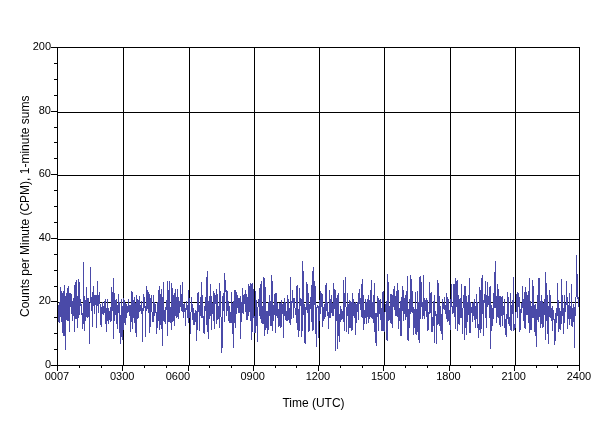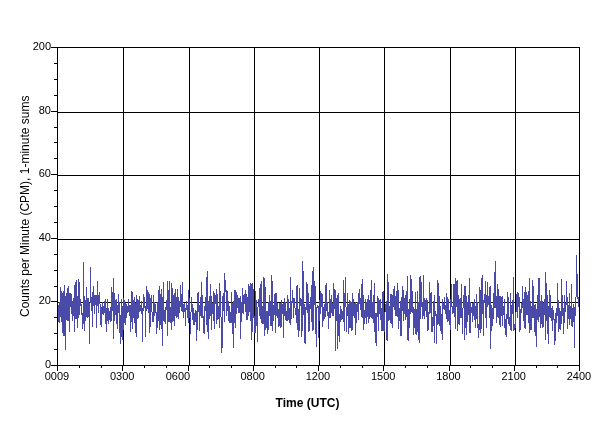--- a/index.html
+++ b/index.html
@@ -69,28 +69,27 @@
     position: absolute;
     left: 0;
     top: 0;
     font-size: 12px;
     white-space: nowrap;
     color: #000000;
     transform-origin: left top;
   }
   #xlabel {
     position: absolute;
-    left: 46px;
+    left: 52px;
     top: 396px;
     width: 523px;
     text-align: center;
     font-size: 12px;
     white-space: nowrap;
     color: #000000;
-    font-weight: bold;
   }
   .tick-mark {
     position: absolute;
     background: #000000;
   }
 </style>
 </head>
 <body>
 
 <div id="figure">
@@ -121,24 +120,24 @@
 
   <div id="ytick-labels">
       <div class="ytick-label" style="width: 30px; left: 21px; top: 358px;">0</div>
       <div class="ytick-label" style="width: 30px; left: 21px; top: 294.4px;">20</div>
       <div class="ytick-label" style="width: 30px; left: 21px; top: 230.8px;">40</div>
       <div class="ytick-label" style="width: 30px; left: 21px; top: 167.2px;">60</div>
       <div class="ytick-label" style="width: 30px; left: 21px; top: 103.6px;">80</div>
       <div class="ytick-label" style="width: 30px; left: 21px; top: 40px;">200</div>
     </div>
   <div id="xtick-labels">
-      <div class="xtick-label" style="width: 50px; left: 32px; top: 370px;">0009</div>
+      <div class="xtick-label" style="width: 50px; left: 32px; top: 370px;">0007</div>
       <div class="xtick-label" style="width: 50px; left: 97.25px; top: 370px;">0300</div>
       <div class="xtick-label" style="width: 50px; left: 153px; top: 370px;">0600</div>
-      <div class="xtick-label" style="width: 50px; left: 227.75px; top: 370px;">0800</div>
+      <div class="xtick-label" style="width: 50px; left: 227.75px; top: 370px;">0900</div>
       <div class="xtick-label" style="width: 50px; left: 293px; top: 370px;">1200</div>
       <div class="xtick-label" style="width: 50px; left: 358.25px; top: 370px;">1500</div>
       <div class="xtick-label" style="width: 50px; left: 423.5px; top: 370px;">1800</div>
       <div class="xtick-label" style="width: 50px; left: 488.75px; top: 370px;">2100</div>
       <div class="xtick-label" style="width: 50px; left: 554px; top: 370px;">2400</div>
     </div>
   <div id="ticks">
       <div class="tick-mark" style="left: 57px; top: 365px; width: 1px; height: 6px;"></div>
       <div class="tick-mark" style="left: 79px; top: 365px; width: 1px; height: 3px;"></div>
       <div class="tick-mark" style="left: 101px; top: 365px; width: 1px; height: 3px;"></div>

